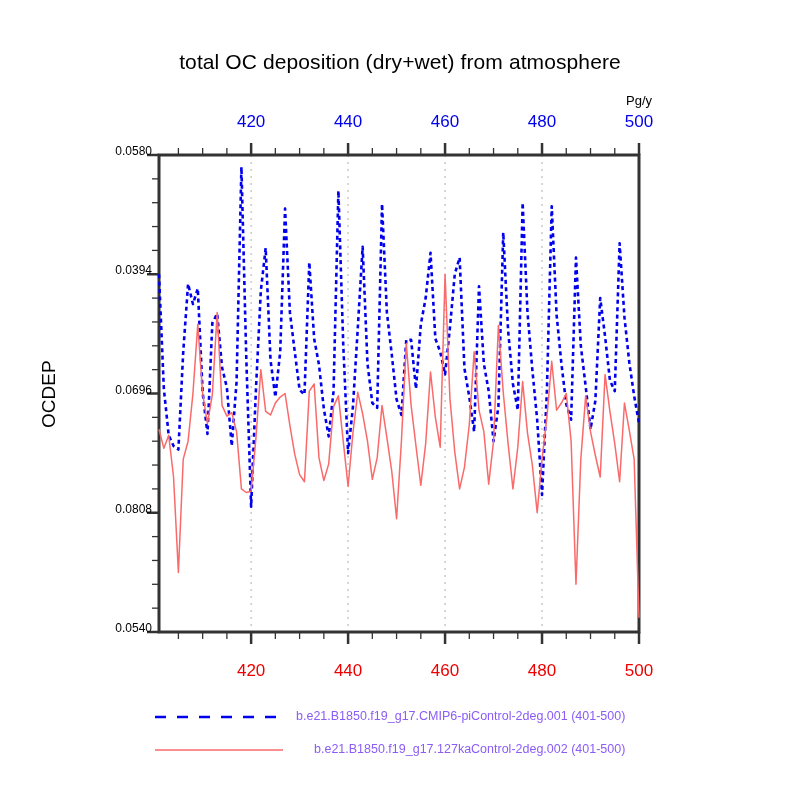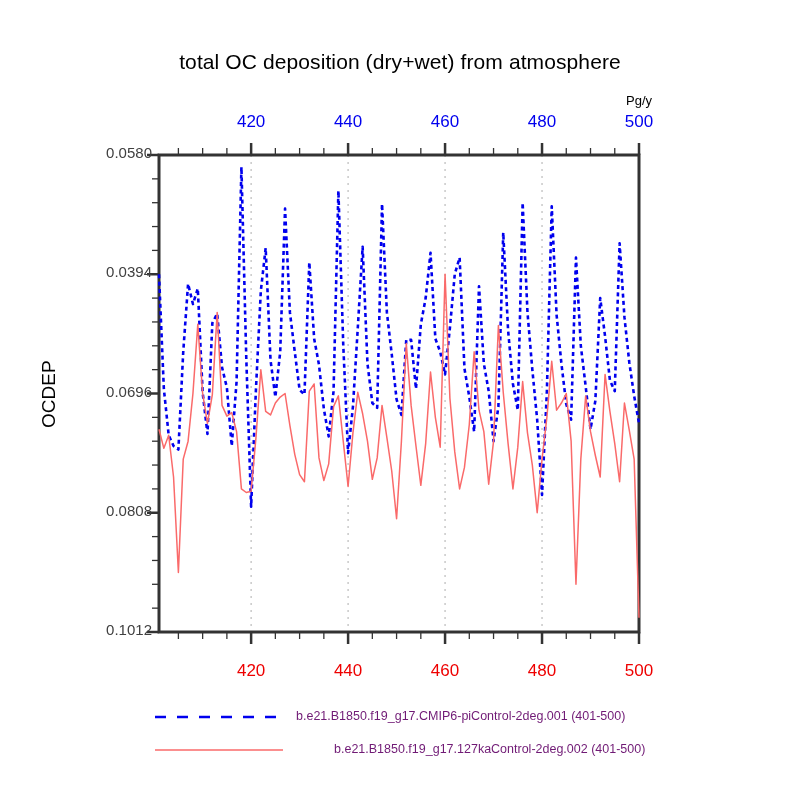--- a/index.html
+++ b/index.html
@@ -37,39 +37,39 @@
   }
   .bot-tick-label{
     position:absolute;
     font-size:17px;
     color:#ee0000;
     text-align:center;
     width:60px;
   }
   .y-tick-label{
     position:absolute;
-    font-size:15px;
-    color:#404040;
+    font-size:12px;
+    color:#000000;
     text-align:right;
     width:100px;
   }
 
   .ylabel{
     position:absolute;
     font-size:19px;
     color:#000000;
     transform-origin:left top;
     transform:rotate(-90deg);
     white-space:nowrap;
   }
 
   .legend-text{
     position:absolute;
     font-size:12.5px;
-    color:#701a75;
+    color:#8b5cf6;
     white-space:nowrap;
   }
 
   svg{position:absolute;left:0;top:0;}
 </style>
 </head>
 <body>
 
 <div id="stage">
 
@@ -158,27 +158,27 @@
       <div class="top-tick-label" style="left: 415.061px; top: 112px;">460</div>
       <div class="bot-tick-label" style="left: 415.061px; top: 661px;">460</div>
       <div class="top-tick-label" style="left: 512.03px; top: 112px;">480</div>
       <div class="bot-tick-label" style="left: 512.03px; top: 661px;">480</div>
       <div class="top-tick-label" style="left: 609px; top: 112px;">500</div>
       <div class="bot-tick-label" style="left: 609px; top: 661px;">500</div>
       <div class="y-tick-label" style="left: 52px; top: 144px;">0.0580</div>
       <div class="y-tick-label" style="left: 52px; top: 263.25px;">0.0394</div>
       <div class="y-tick-label" style="left: 52px; top: 382.5px;">0.0696</div>
       <div class="y-tick-label" style="left: 52px; top: 501.75px;">0.0808</div>
-      <div class="y-tick-label" style="left: 52px; top: 621px;">0.1012</div>
+      <div class="y-tick-label" style="left: 52px; top: 621px;">0.0540</div>
     </div>
 
   <div id="legend-layer">
       <svg width="130" height="12" style="position: absolute; left: 155px; top: 711px;">
         <line x1="0" y1="6" x2="128" y2="6" stroke="#0000ee" stroke-width="2.6" stroke-dasharray="11,11"></line>
       </svg>
       <div class="legend-text" style="left: 296px; top: 709px;">b.e21.B1850.f19_g17.CMIP6-piControl-2deg.001 (401-500)</div>
       <svg width="130" height="12" style="position: absolute; left: 155px; top: 744px;">
         <line x1="0" y1="6" x2="128" y2="6" stroke="#fa6a6a" stroke-width="1.4"></line>
       </svg>
-      <div class="legend-text" style="left: 308px; top: 742px; padding-left: 26px;">b.e21.B1850.f19_g17.127kaControl-2deg.002 (401-500)</div>
+      <div class="legend-text" style="left: 288px; top: 742px; padding-left: 26px;">b.e21.B1850.f19_g17.127kaControl-2deg.002 (401-500)</div>
     </div>
 
 </div>
 
 </body></html>

